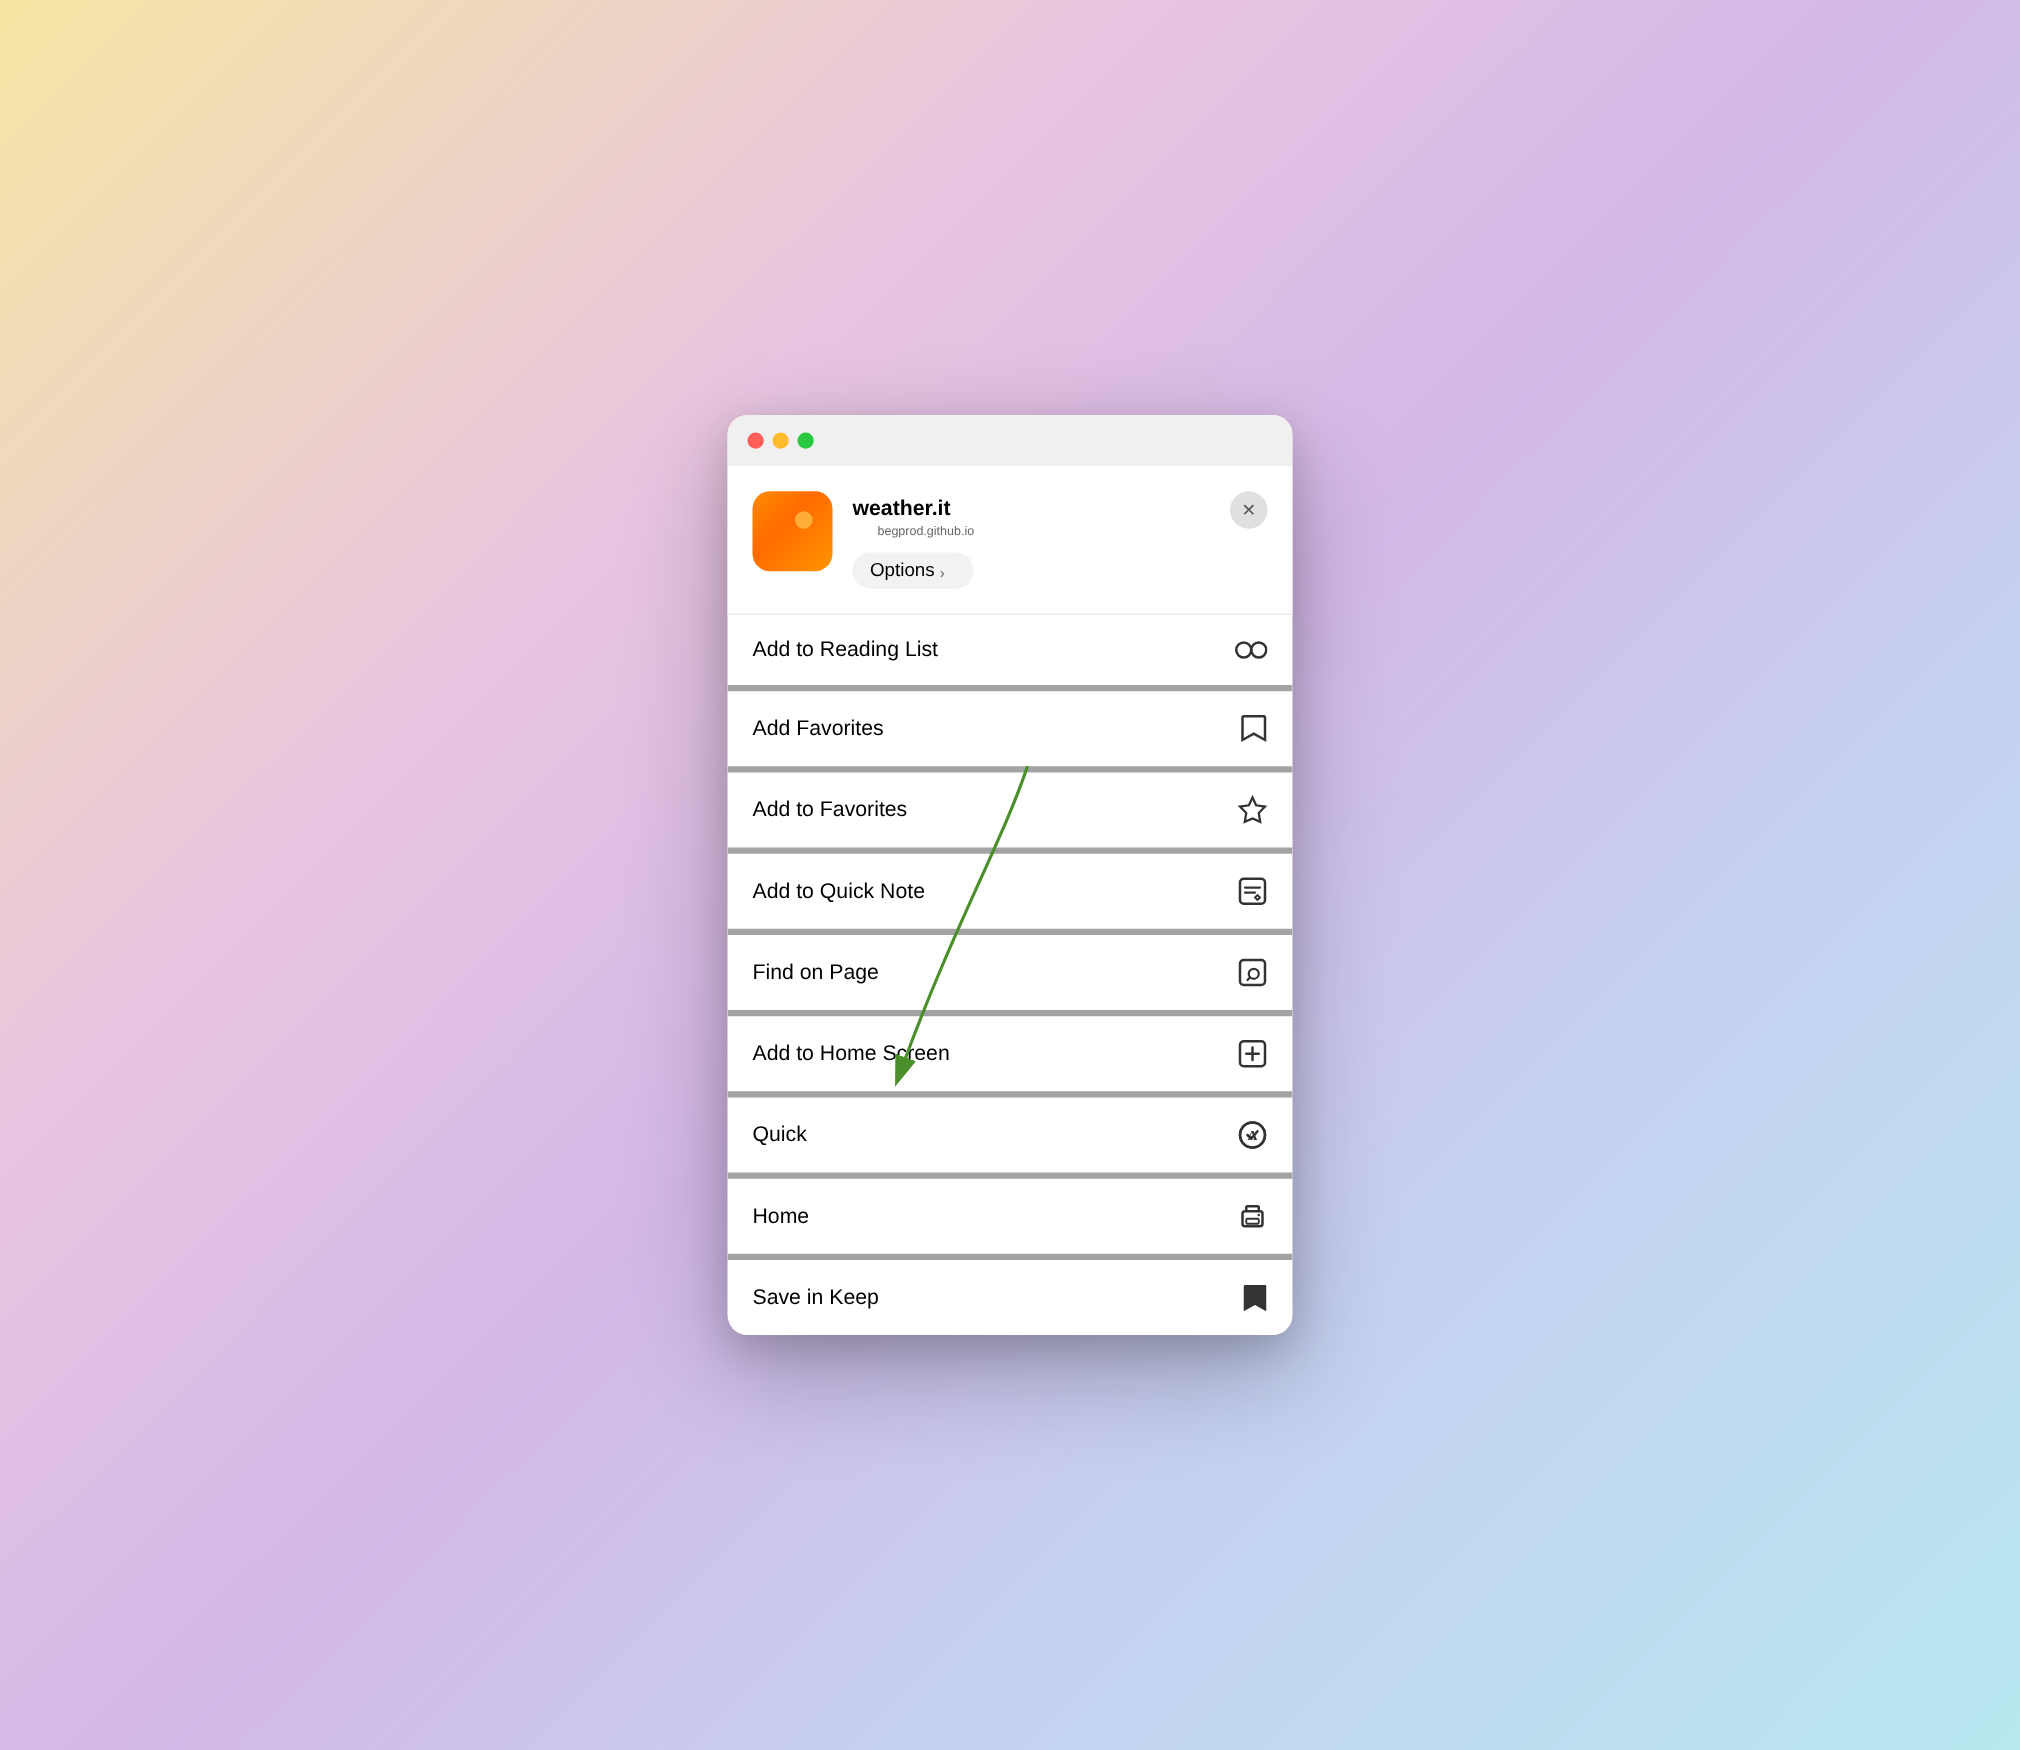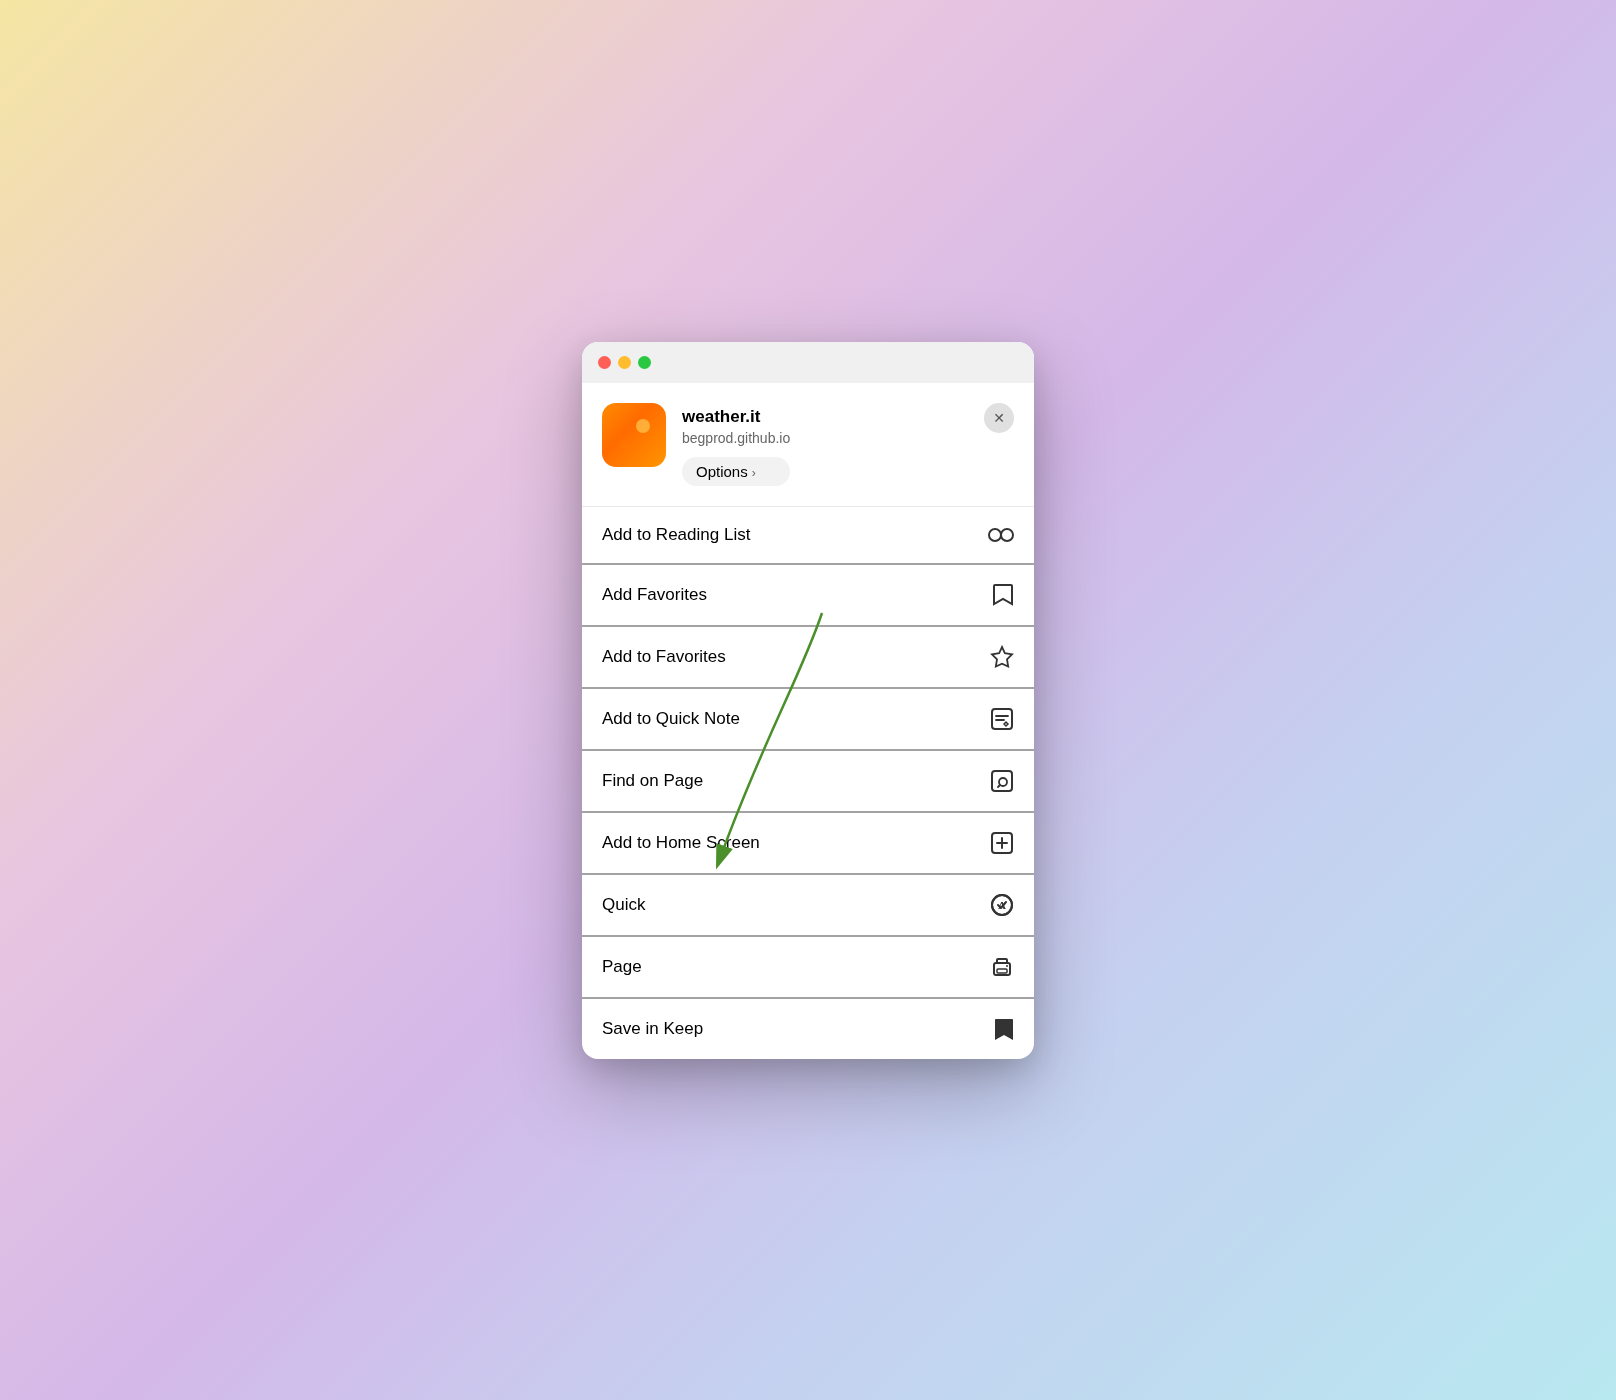--- a/index.html
+++ b/index.html
@@ -104,23 +104,24 @@
       padding-top: 4px;
     }
 
     .app-name {
       font-size: 17px;
       font-weight: 600;
       color: #000000;
     }
 
     .app-url {
-      font-size: 14px;
+      font-size: 10px;
       color: #666666;
       margin-bottom: 8px;
+      margin-left: 20px;
     }
 
     .options-button {
       display: flex;
       align-items: flex-end;
       gap: 4px;
       background: #f2f2f2;
       border: none;
       border-radius: 20px;
       padding: 6px 14px;
@@ -161,21 +162,21 @@
     .menu-list {
       list-style: none;
     }
 
     .menu-item {
       display: flex;
       align-items: center;
       justify-content: space-between;
       padding: 18px 20px;
       cursor: pointer;
-      border-bottom: 2px solid #a3a3a3;
+      border-bottom: 5px solid #a3a3a3;
       position: relative;
     }
 
     .menu-item-label {
       font-size: 17px;
       color: #000000;
       font-weight: 400;
     }
 
     .menu-item-icon {
@@ -296,21 +297,21 @@
         <svg width="24" height="24" viewBox="0 0 24 24" fill="none" xmlns="http://www.w3.org/2000/svg">
           <circle cx="12" cy="12" r="10" stroke="#333" stroke-width="2"></circle>
           <path d="M8 12l3 3 5-6" stroke="#333" stroke-width="2" stroke-linecap="round" stroke-linejoin="round"></path>
           <circle cx="12" cy="12" r="10" stroke="#333" stroke-width="2" fill="none"></circle>
           <text x="12" y="16" text-anchor="middle" font-size="11" font-weight="bold" fill="#333" font-family="serif">A</text>
         </svg>
       </span>
     </li>
 
     <li class="menu-item">
-      <span class="menu-item-label">Page</span>
+      <span class="menu-item-label">Home</span>
       <span class="menu-item-icon">
         <svg width="24" height="24" viewBox="0 0 24 24" fill="none" xmlns="http://www.w3.org/2000/svg">
           <rect x="4" y="8" width="16" height="12" rx="2" stroke="#333" stroke-width="2"></rect>
           <path d="M7 8V5a1 1 0 0 1 1-1h8a1 1 0 0 1 1 1v3" stroke="#333" stroke-width="2"></path>
           <rect x="7" y="14" width="10" height="4" rx="1" stroke="#333" stroke-width="1.5"></rect>
           <circle cx="17" cy="11" r="1" fill="#333"></circle>
         </svg>
       </span>
     </li>
 

